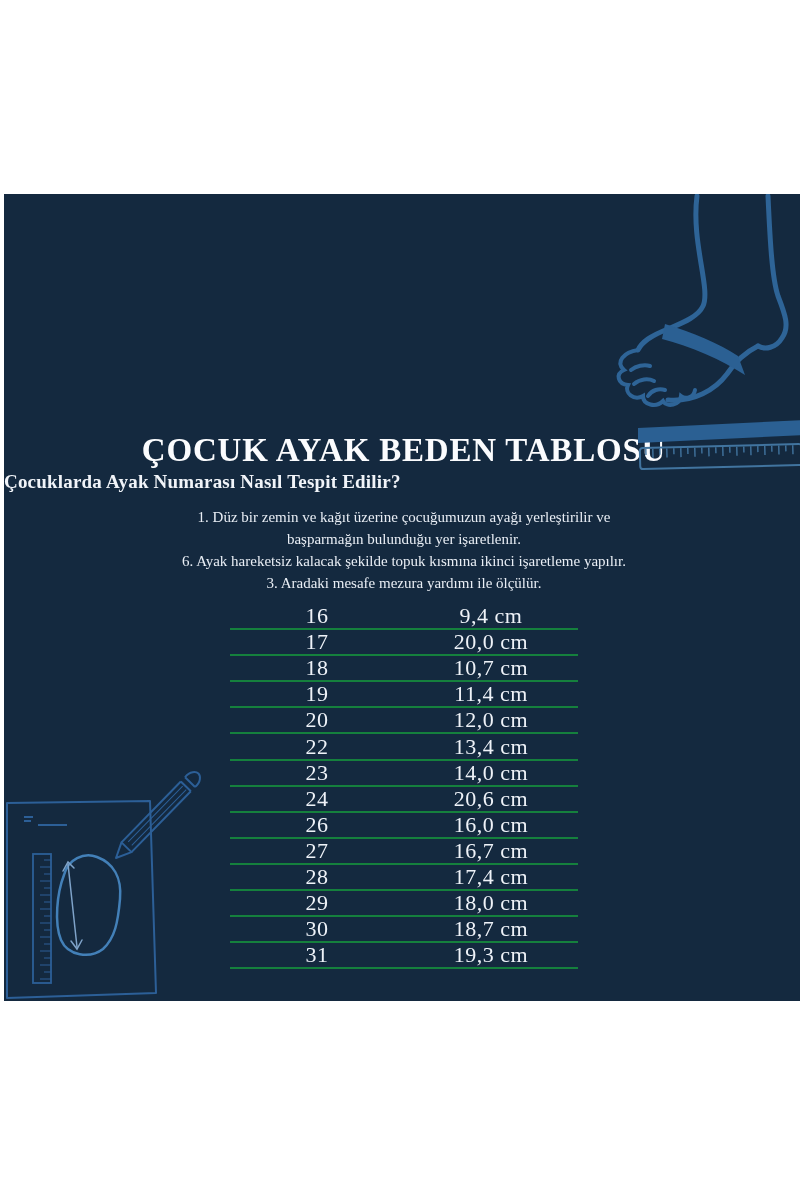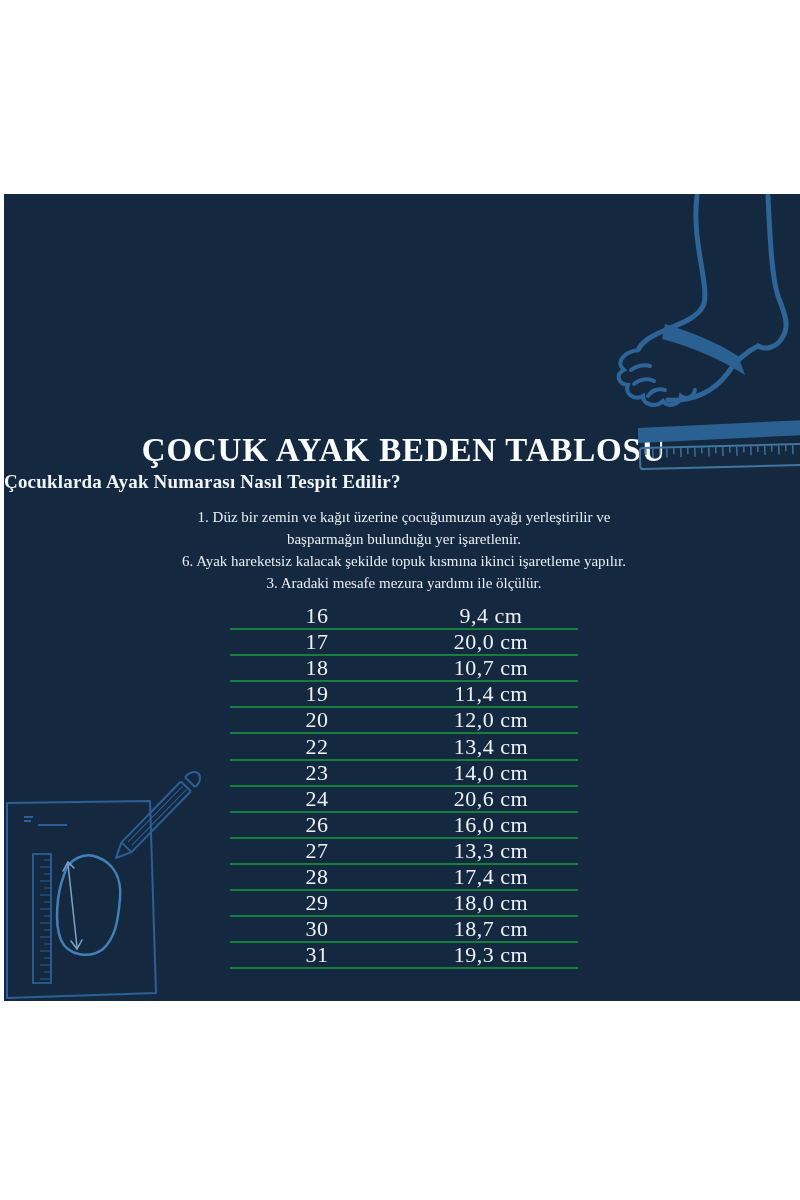--- a/index.html
+++ b/index.html
@@ -89,21 +89,21 @@
         <div class="row">
     <span class="cell">24</span>
     <span class="cell">20,6 cm</span>
   </div>
         <div class="row">
     <span class="cell">26</span>
     <span class="cell">16,0 cm</span>
   </div>
         <div class="row">
     <span class="cell">27</span>
-    <span class="cell">13,3 cm</span>
+    <span class="cell">16,7 cm</span>
   </div>
         <div class="row">
     <span class="cell">28</span>
     <span class="cell">17,4 cm</span>
   </div>
         <div class="row">
     <span class="cell">29</span>
     <span class="cell">18,0 cm</span>
   </div>
         <div class="row">

